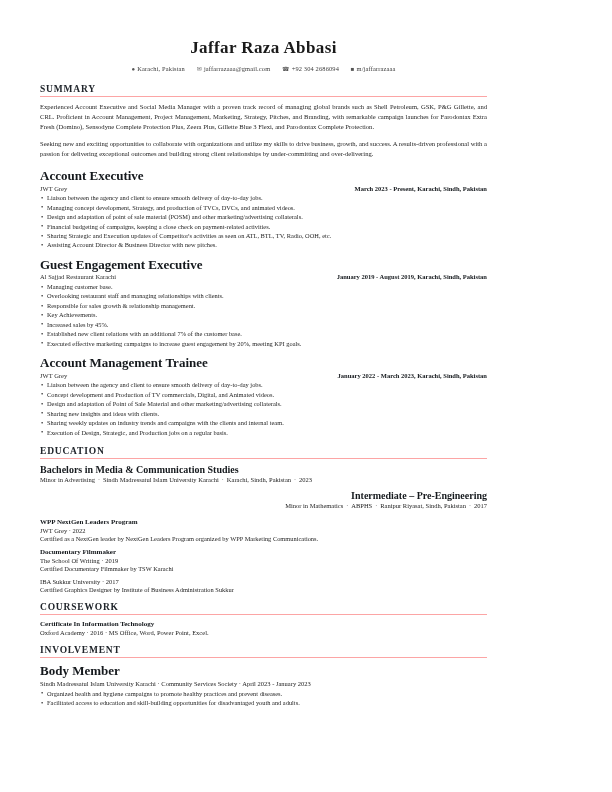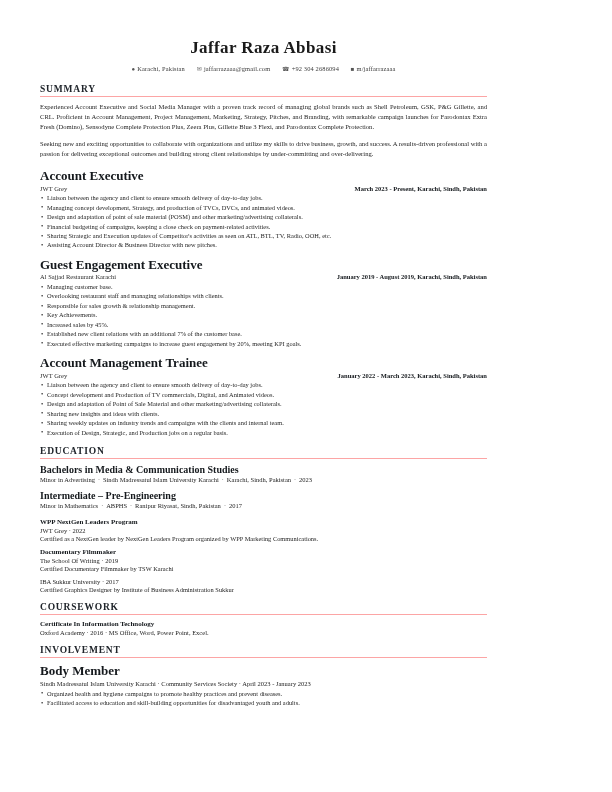--- a/index.html
+++ b/index.html
@@ -107,21 +107,21 @@
   }
   ul.bullets li:before {
     content: "\2022";
     position: absolute;
     left: 1px;
     top: -0.3px;
     font-size: 6.4px;
     color: #262626;
   }
   .edu-entry { margin-bottom: 7px; }
-  .edu-entry:last-child { margin-bottom: 0; }
+  .edu-entry:last-child { margin-bottom: 0; text-align: right; }
   .edu-title {
     font-size: 10px;
     font-weight: bold;
     color: #15191d;
   }
   .edu-line {
     font-size: 6.5px;
     color: #242424;
     margin-top: 1px;
   }

